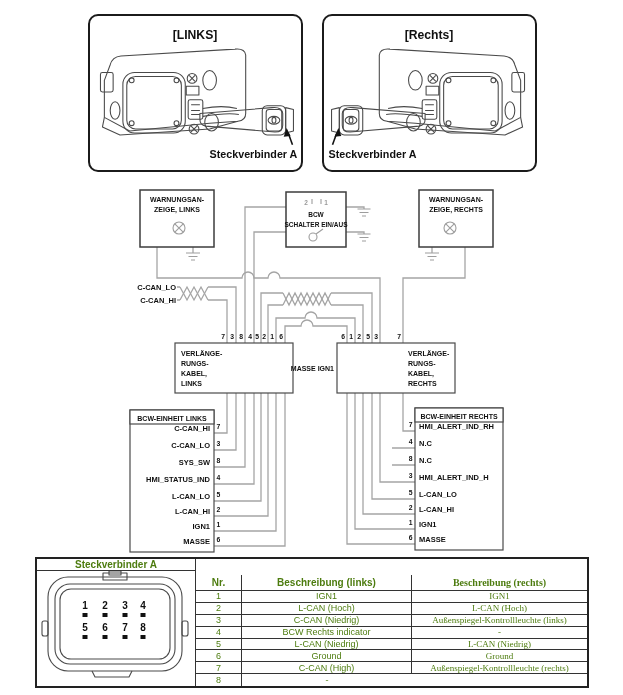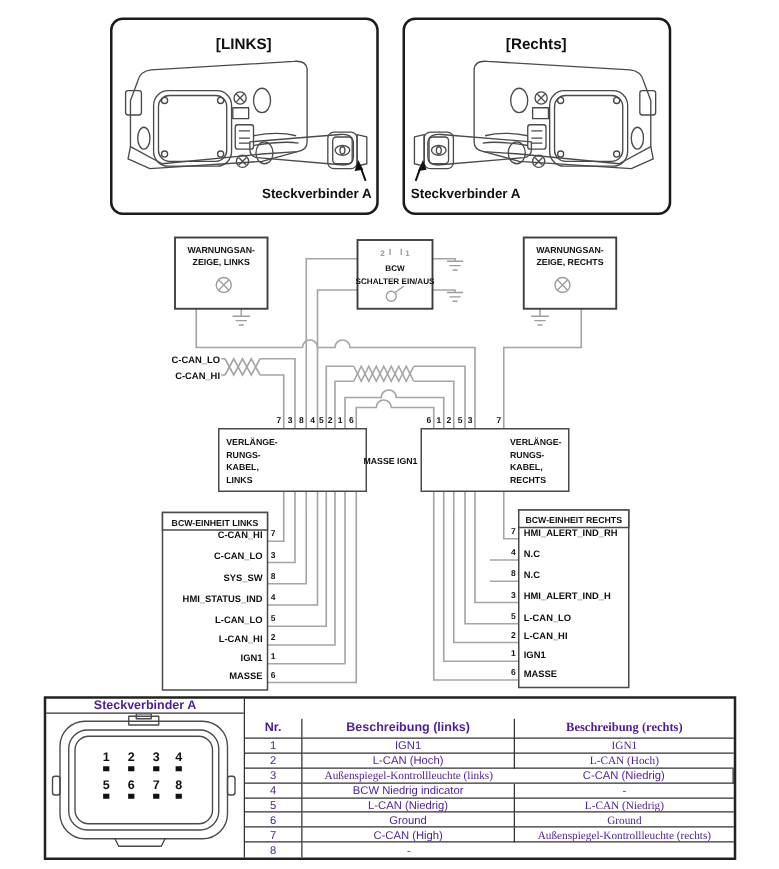--- a/index.html
+++ b/index.html
@@ -1,17 +1,17 @@
 <!DOCTYPE html>
 <html><head>
 <meta charset="utf-8">
 <style>
   html,body{margin:0;padding:0;background:#fff;}
   #page{position:relative;width:623px;height:695px;background:#ffffff;overflow:hidden;
-        font-family:"Liberation Sans",sans-serif;color:#4c1d95;}
+        font-family:"Liberation Sans",sans-serif;color:#4d7c0f;}
   .panel{position:absolute;top:14px;width:211px;height:154px;border:2px solid #1b1b1b;border-radius:10px;background:#fff;}
   #panel-left{left:88px;}
   #panel-right{left:322px;}
   .panel svg{position:absolute;left:0;top:0;}
   svg text{fill:#101010;}
   .title-t{font:bold 12.5px "Liberation Sans",sans-serif;}
   .lbl-t{font:bold 11px "Liberation Sans",sans-serif;}
   .bx{fill:#ffffff;stroke:#3d3d3d;stroke-width:1.5;}
   .bx2{fill:#ffffff;stroke:#4a4a4a;stroke-width:1.2;}
   .wire{fill:none;stroke:#a5a5a5;stroke-width:1.3;}
@@ -297,24 +297,24 @@
       <div class="cell hd">Beschreibung (links)</div>
       <div class="cell hd last-col">Beschreibung (rechts)</div>
 
     <div class="cell">1</div>
         <div class="cell">IGN1</div>
         <div class="cell last-col">IGN1</div>
         <div class="cell">2</div>
         <div class="cell">L-CAN (Hoch)</div>
         <div class="cell last-col">L-CAN (Hoch)</div>
         <div class="cell">3</div>
+        <div class="cell">C-CAN (Niedrig)</div>
         <div class="cell last-col">Außenspiegel-Kontrollleuchte (links)</div>
-        <div class="cell">C-CAN (Niedrig)</div>
         <div class="cell">4</div>
-        <div class="cell">BCW Niedrig indicator</div>
+        <div class="cell">BCW Rechts indicator</div>
         <div class="cell last-col">-</div>
         <div class="cell">5</div>
         <div class="cell">L-CAN (Niedrig)</div>
         <div class="cell last-col">L-CAN (Niedrig)</div>
         <div class="cell">6</div>
         <div class="cell">Ground</div>
         <div class="cell last-col">Ground</div>
         <div class="cell">7</div>
         <div class="cell">C-CAN (High)</div>
         <div class="cell last-col">Außenspiegel-Kontrollleuchte (rechts)</div>

